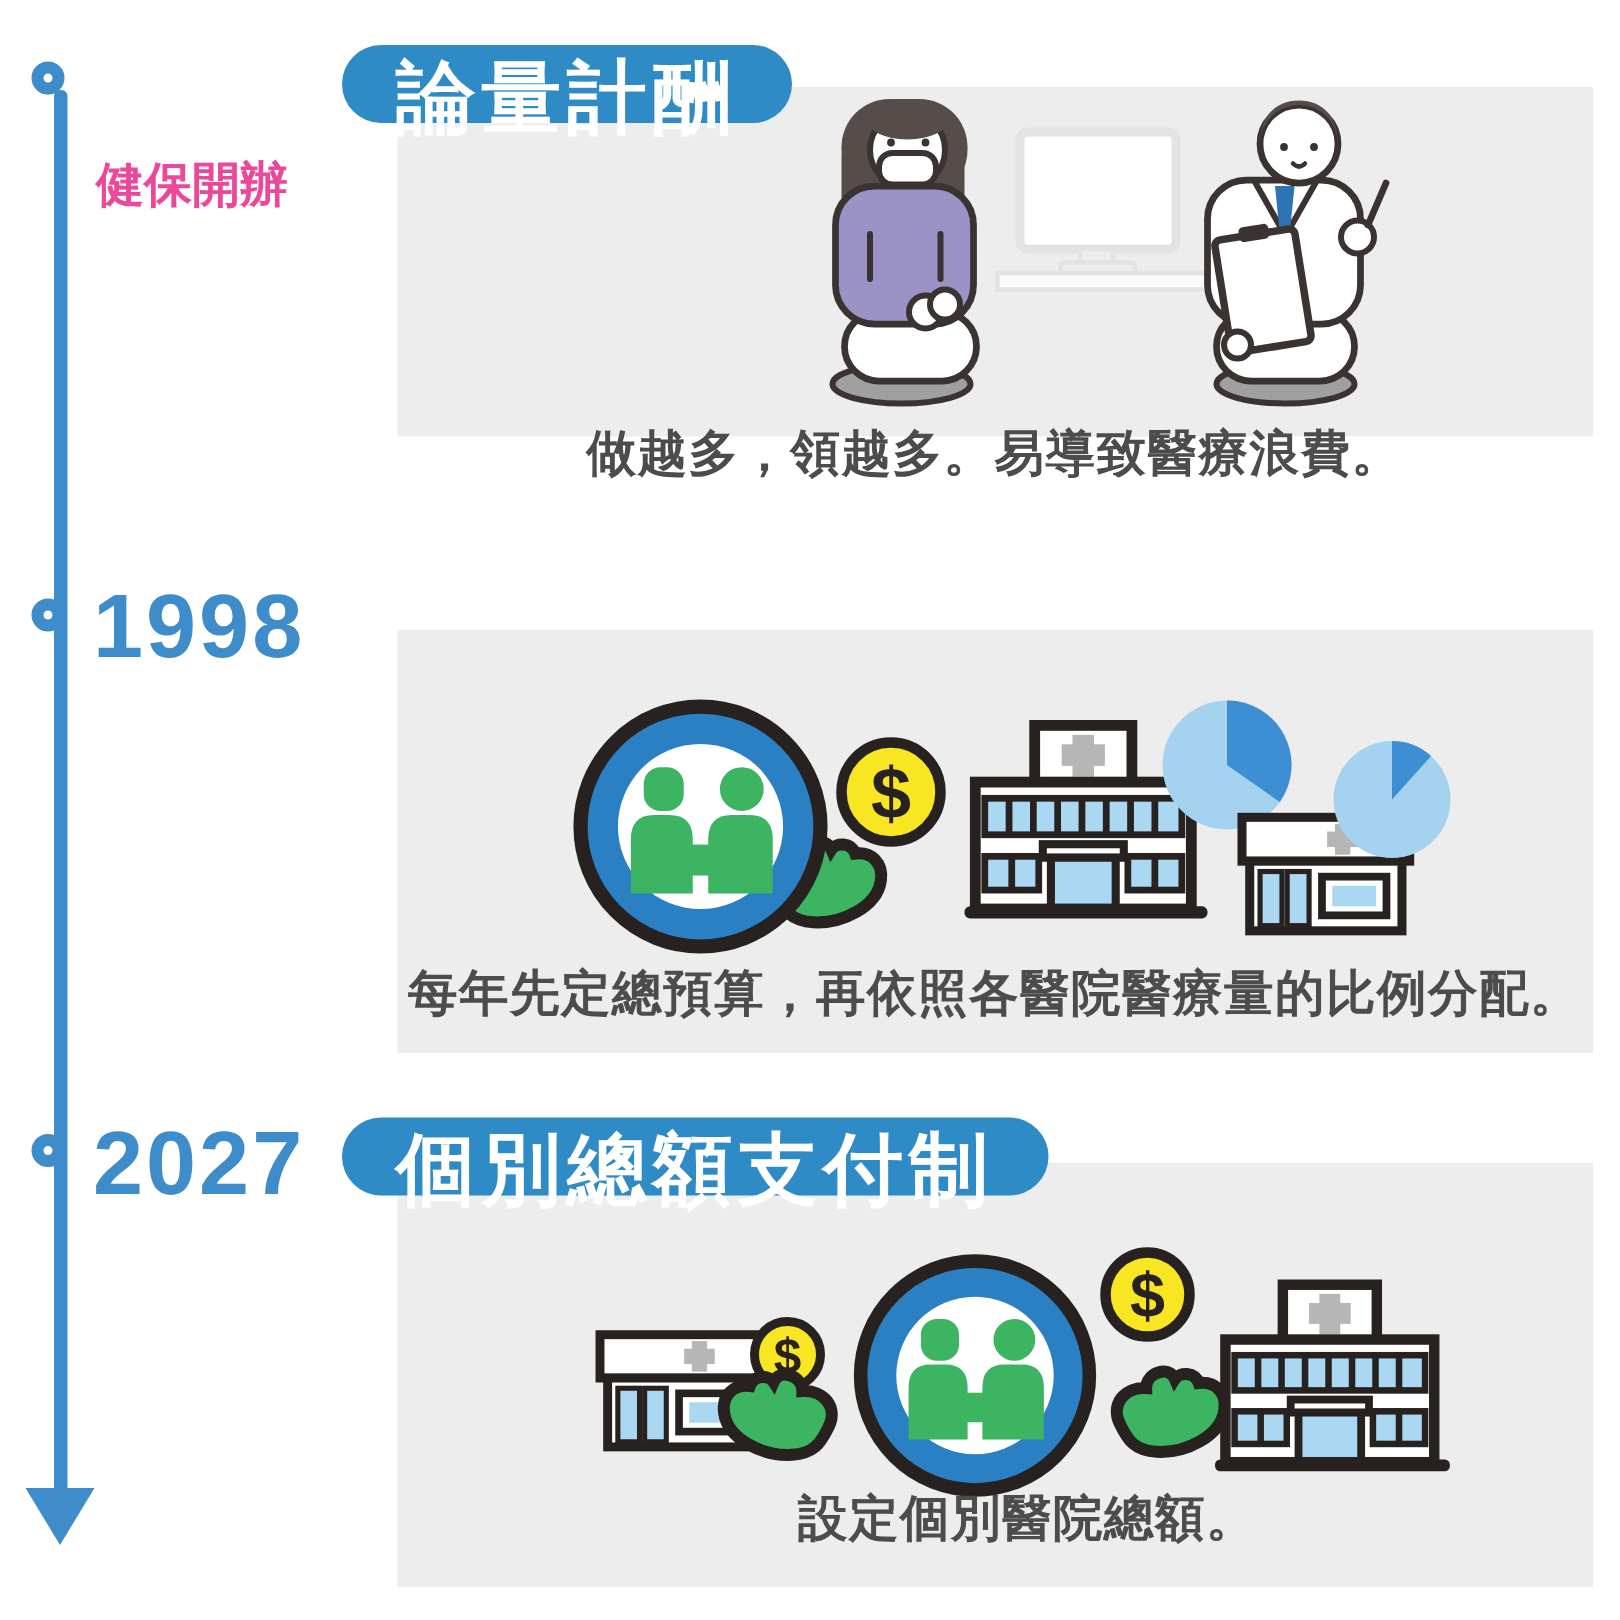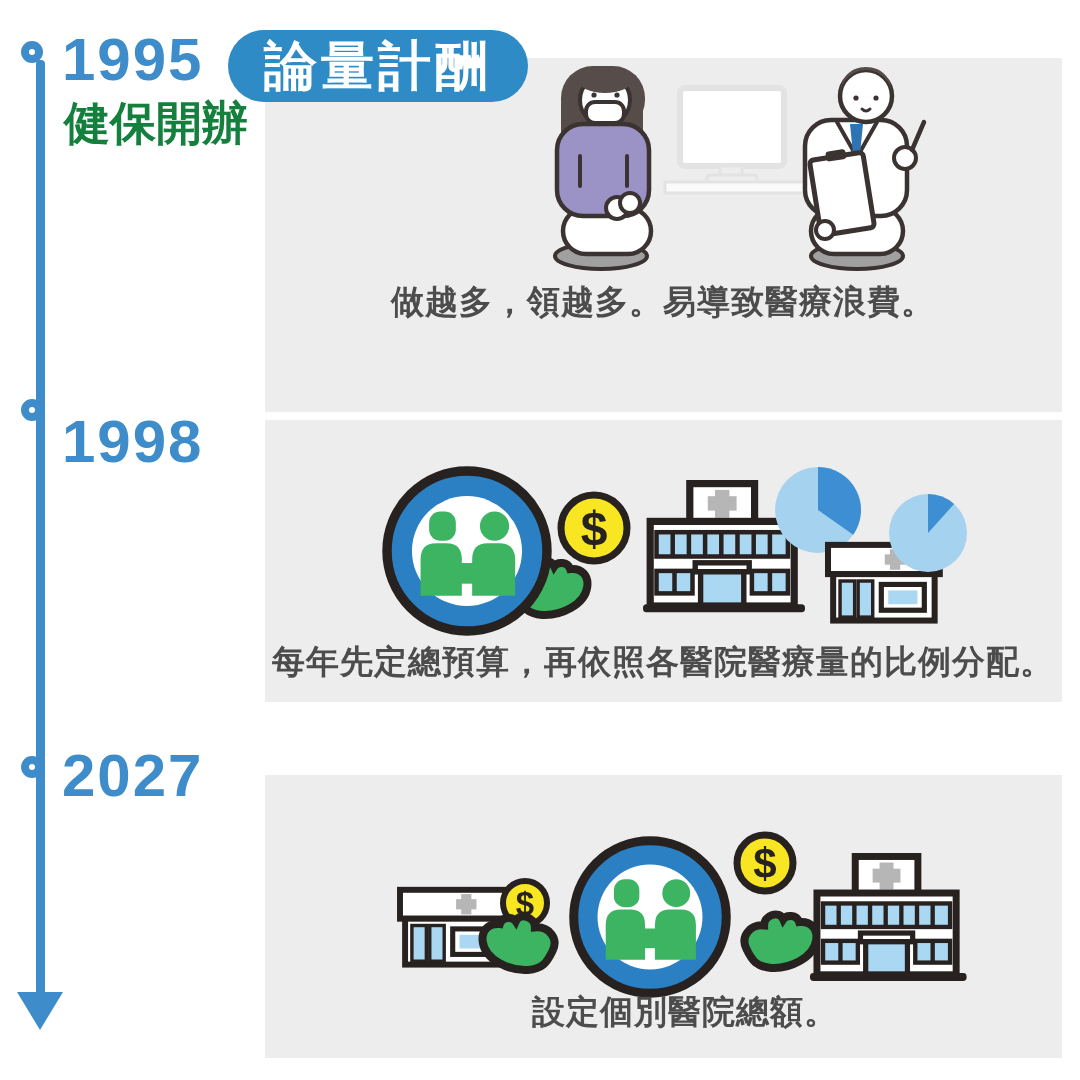--- a/index.html
+++ b/index.html
@@ -25,63 +25,63 @@
   }
   .dot-1 { top:41px; }
   .dot-2 { top:399px; }
   .dot-3 { top:756px; }
   
   .year {
     position:absolute; left:62px; z-index:3;
     font-size:60px; font-weight:600; letter-spacing:2px; color:#3e8cc9;
     line-height:64px;
   }
-  .y-1 { top:28px; } .y-2 { top:386px;margin-top:24px; } .y-3 { top:744px; }
+  .y-1 { top:28px; } .y-2 { top:386px; } .y-3 { top:744px; }
   .sublabel {
     position:absolute; left:64px; z-index:3;
-    font-size:46px; font-weight:700; color:#15803d; line-height:46px;
+    font-size:32px; font-weight:700; color:#ec4899; line-height:46px;
   }
   .s-1 { top:100px; } .s-2 { top:458px; }
   
   .pill {
     position:absolute; left:228px; z-index:4;
-    height:72px; line-height:72px; padding:0 36px;
+    height:52px; line-height:72px; padding:0 36px;
     background:#2e8bc6; border-radius:38px;
     color:#ffffff; font-size:53px; font-weight:800; letter-spacing:4px;
     white-space:nowrap;
   }
   .p-1 { top:30px; } .p-2 { top:387px; } .p-3 { top:745px; }
   
   .panel {
     position:absolute; left:265px; width:797px;
     background:#ededed; z-index:0;
   }
-  .panel-1 { top:58px;  height:354px; }
+  .panel-1 { top:58px;  height:233px; }
   .panel-2 { top:420px; height:282px; }
   .panel-3 { top:775px; height:283px; }
   .panel svg { position:absolute; left:0; top:0; }
 </style>
 </head>
 <body>
 
 <div id="canvas">
 
   <div class="tl-line"></div>
   <div class="tl-arrow"></div>
   <div class="tl-dot dot-1"></div>
   <div class="tl-dot dot-2"></div>
   <div class="tl-dot dot-3"></div>
 
-  <div class="year y-1">1995</div>
   <div class="sublabel s-1">健保開辦</div>
   <div class="pill p-1">論量計酬</div>
 
   <div class="year y-2">1998</div>
 
   <div class="year y-3">2027</div>
+  <div class="pill p-3">個別總額支付制</div>
 
   <div class="panel panel-1">
     <svg width="797" height="287" viewBox="0 0 797 287">
 
       <g>
         <rect x="415" y="30" width="104" height="78" rx="5" fill="#ffffff" stroke="#e3e3e3" stroke-width="6"></rect>
         <rect x="455" y="108" width="22" height="10" fill="#ededed" stroke="#e3e3e3" stroke-width="3"></rect>
         <rect x="442" y="117" width="50" height="8" rx="3" fill="#ededed" stroke="#e3e3e3" stroke-width="3"></rect>
         <rect x="400" y="124" width="240" height="11" fill="#fafafa" stroke="#e3e3e3" stroke-width="3"></rect>
       </g>

